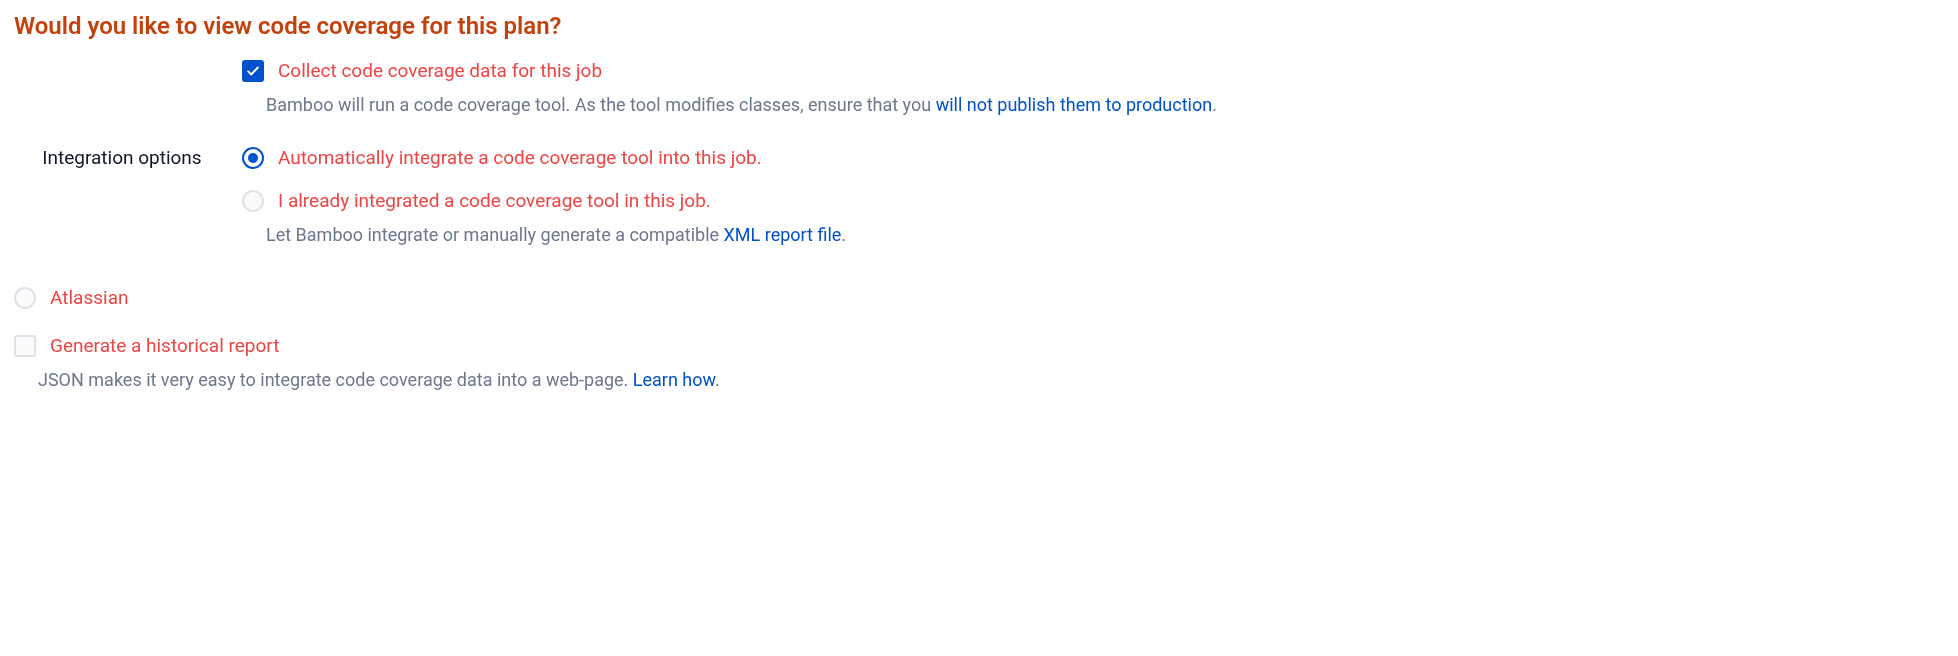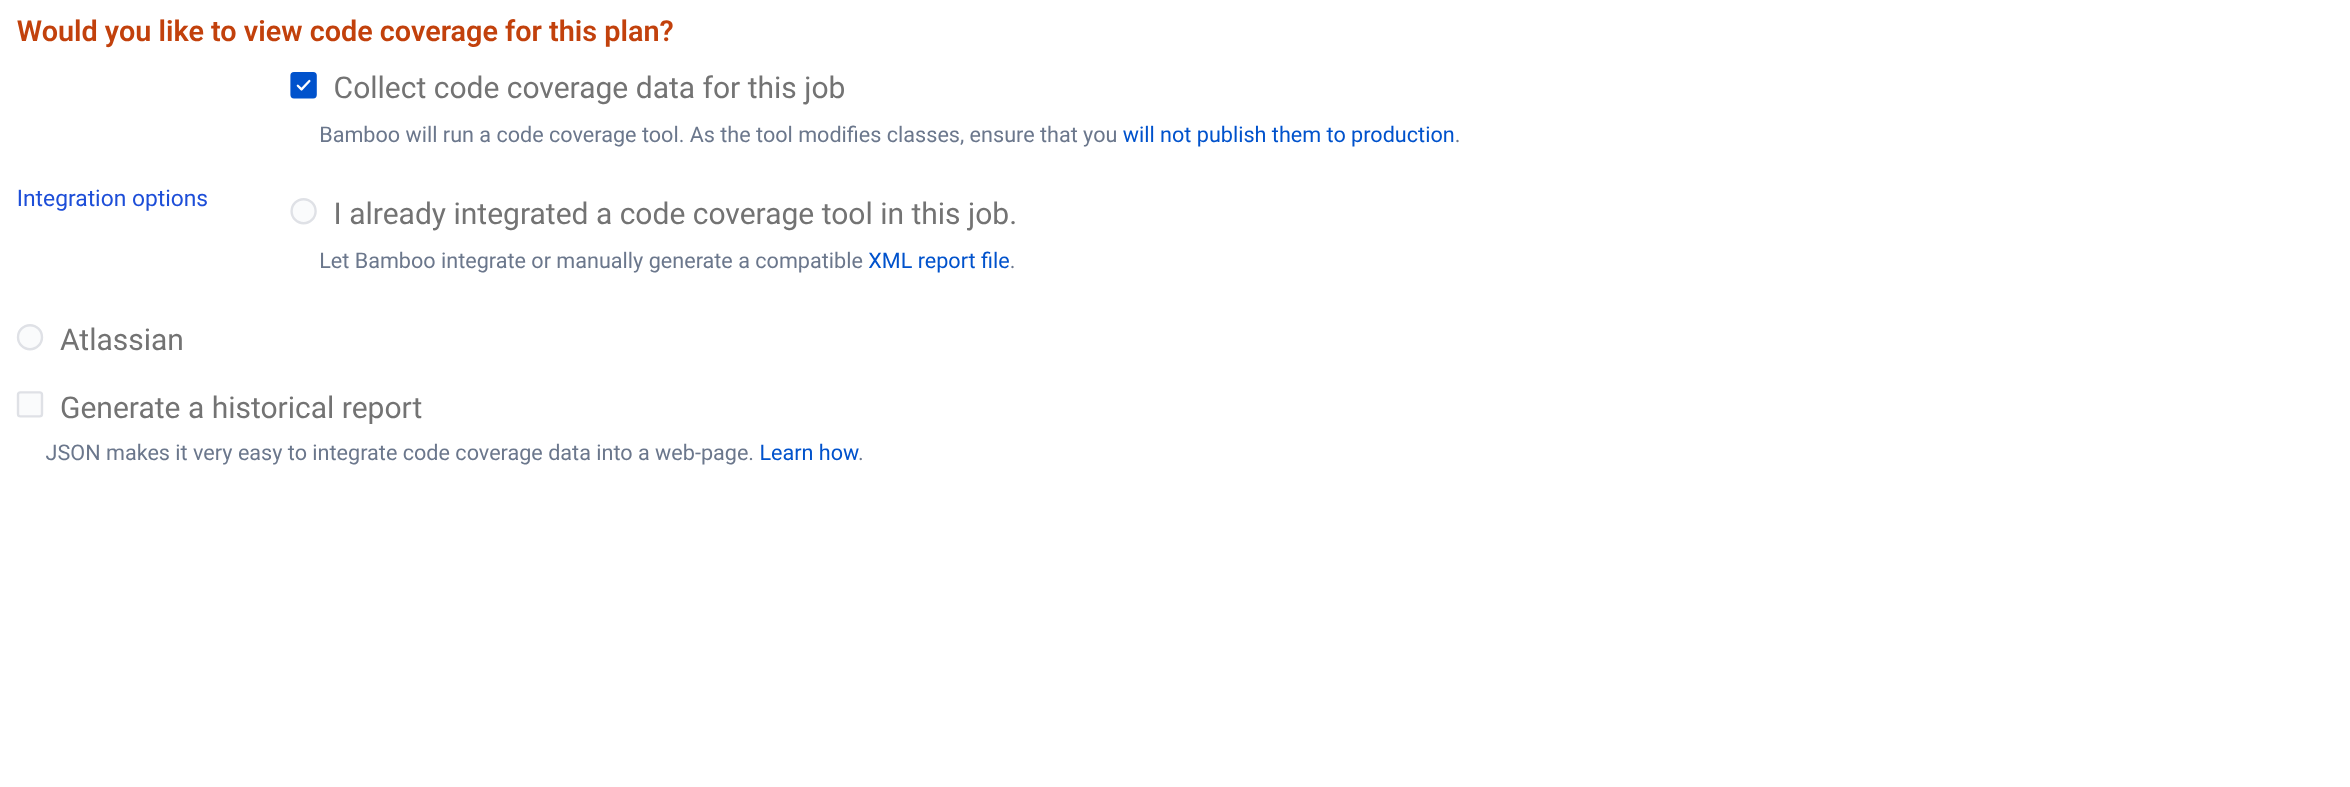--- a/index.html
+++ b/index.html
@@ -20,45 +20,45 @@
     color: #c2410c;
     margin-bottom: 18px;
   }
   .form-row {
     display: flex;
     margin-bottom: 10px;
   }
   .label-col {
     width: 228px;
     flex-shrink: 0;
-    text-align: left;
+    text-align: center;
     padding-right: 12px;
-    color: #1d4ed8;
+    color: #0f172a;
     font-size: 19px;
     padding-top: 1px;
   }
   .field-col {
     flex: 1;
   }
   .option-line {
     display: flex;
     align-items: flex-start;
     margin-bottom: 8px;
   }
   .control-slot {
     width: 36px;
     flex-shrink: 0;
     display: flex;
     align-items: center;
     justify-content: flex-start;
     padding-top: 2px;
   }
   .option-text {
-    font-size: 25px;
-    color: #737373;
+    font-size: 19px;
+    color: #ef4444;
     line-height: 1.35;
   }
   .desc-text {
     font-size: 18px;
     color: #6b778c;
     line-height: 1.4;
     margin-left: 24px;
     margin-top: 2px;
     margin-bottom: 18px;
   }
@@ -143,20 +143,28 @@
     </div>
     <div class="desc-text">
       <span>Bamboo will run a code coverage tool. As the tool modifies classes, ensure that you </span><a class="inline-link">will not publish them to production</a><span>.</span>
     </div>
   </div>
 </div>
 
 <div class="form-row">
   <div class="label-col">Integration options</div>
   <div class="field-col">
+    <div class="option-line">
+      <span class="control-slot">
+        <span class="radio selected">
+            <span class="dot"></span>
+          </span>
+      </span>
+      <span class="option-text">Automatically integrate a code coverage tool into this job.</span>
+    </div>
     <div style="height:10px"></div>
     <div class="option-line">
       <span class="control-slot">
         <span class="radio"></span>
       </span>
       <span class="option-text">I already integrated a code coverage tool in this job.</span>
     </div>
     <div class="desc-text">
       <span>Let Bamboo integrate or manually generate a compatible </span><a class="inline-link">XML report file</a><span>.</span>
     </div>

